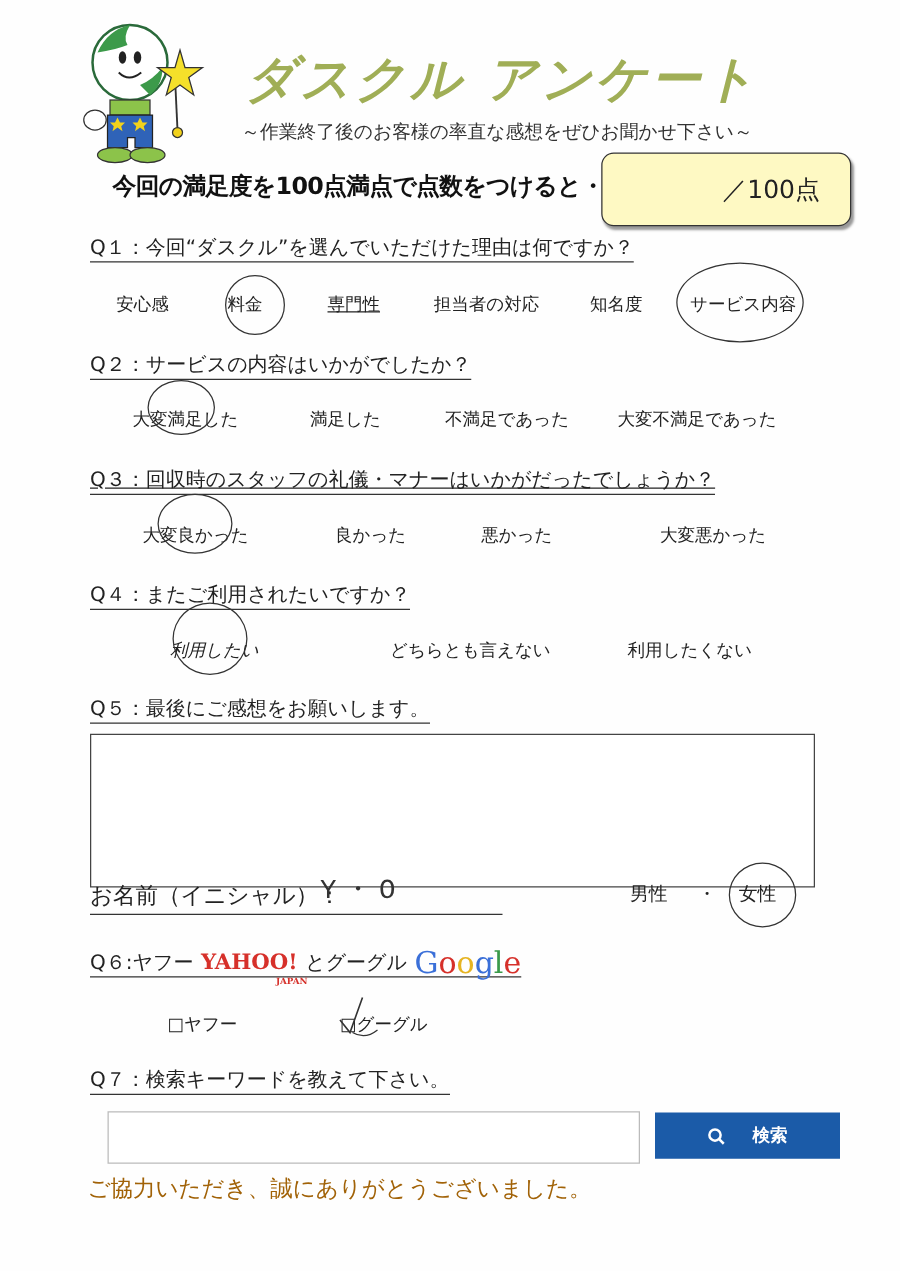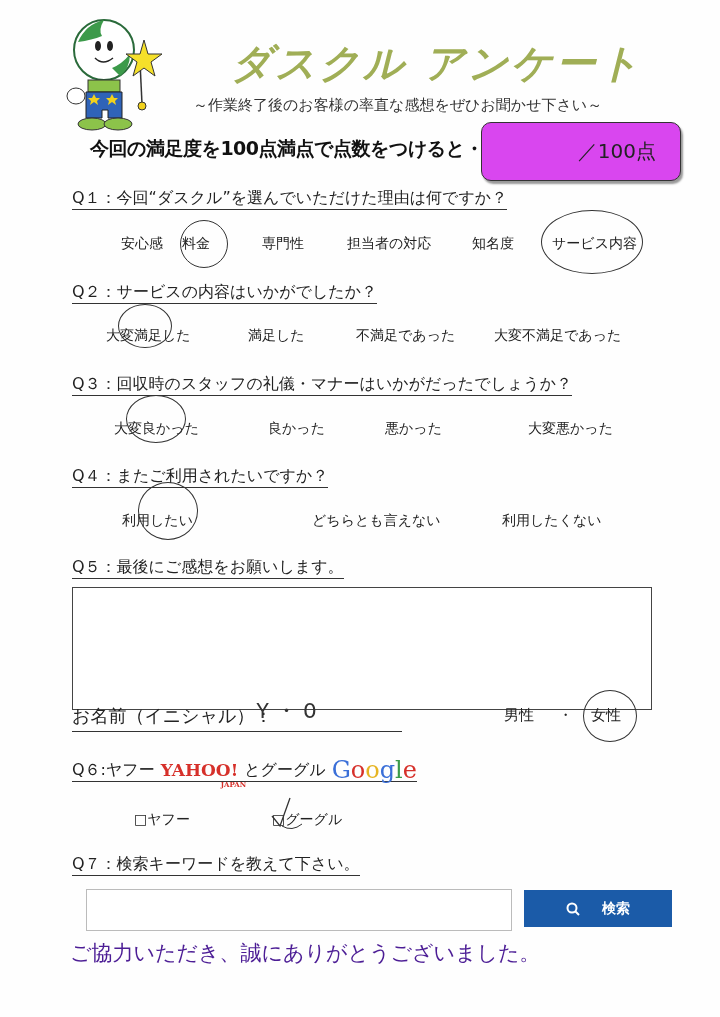--- a/index.html
+++ b/index.html
@@ -1,33 +1,33 @@
 <!DOCTYPE html>
 <html><head>
 <meta charset="utf-8">
 <style>
   html,body{margin:0;padding:0;background:#fefefe;}
   body{width:720px;height:1017px;position:relative;overflow:hidden;font-family:"DejaVu Sans","Liberation Sans",sans-serif;color:#222;}
   .abs{position:absolute;}
-  .title{left:196px;top:36px;font-family:"DejaVu Sans",sans-serif;font-weight:bold;font-size:40px;color:#a0ae56;letter-spacing:3px;font-style:italic;white-space:nowrap;margin-left:35px;}
+  .title{left:196px;top:36px;font-family:"DejaVu Sans",sans-serif;font-weight:bold;font-size:40px;color:#a0ae56;letter-spacing:3px;font-style:italic;white-space:nowrap;}
   .subtitle{left:148px;top:96px;font-size:15px;color:#333;white-space:nowrap;margin-left:45px;}
   .score-q{left:90px;top:136px;font-size:19px;font-weight:bold;color:#111;white-space:nowrap;letter-spacing:-0.5px;}
-  .score-box{left:481px;top:122px;width:198px;height:57px;border:1.5px solid #333;border-radius:10px;box-shadow:2px 3px 2px #999;background:#d946ef;}
+  .score-box{left:481px;top:122px;width:198px;height:57px;border:1.5px solid #333;border-radius:10px;box-shadow:2px 3px 2px #999;background:#fef9c3;}
   .score-box span{position:absolute;right:24px;top:15px;font-size:20px;color:#222;}
   .q{left:72px;font-size:16px;color:#222;border-bottom:1.5px solid #333;white-space:nowrap;padding-bottom:1px;line-height:20px;}
   .opt{font-size:14px;color:#222;white-space:nowrap;}
   .circle{position:absolute;border:1.2px solid #333;border-radius:50%;}
   .commentbox{left:72px;top:587px;width:578px;height:121px;border:1.5px solid #444;background:#fff;}
   .name-line{left:72px;top:705px;width:330px;border-bottom:1.5px solid #333;height:26px;}
   .yahoo{color:#d6302a;font-family:"DejaVu Serif",serif;font-weight:bold;font-size:17px;position:relative;}
   .yahoo small{position:absolute;left:60px;top:15px;font-size:7px;}
   .google{font-family:"DejaVu Serif",serif;font-size:24px;}
   .kw-input{left:86px;top:889px;width:424px;height:40px;border:1px solid #bbb;background:#fff;}
   .search-btn{left:524px;top:890px;width:148px;height:37px;background:#1b5ba8;color:#fff;font-weight:bold;font-size:14px;display:flex;align-items:center;justify-content:center;gap:22px;}
-  .thanks{left:70px;top:939px;font-size:21px;color:#4c1d95;white-space:nowrap;}
+  .thanks{left:70px;top:939px;font-size:18px;color:#a16207;white-space:nowrap;}
 </style>
 </head>
 <body>
 
 <div class="abs" style="left:62px;top:12px;width:110px;height:125px;">
   <svg width="110" height="125" viewBox="0 0 110 125">
     <circle cx="42" cy="38" r="30" fill="#fff" stroke="#2a6a3a" stroke-width="2"></circle>
     <path d="M16 30 q8 -18 26 -22 q-6 10 -2 16 q-10 4 -24 6z" fill="#3c9a4a"></path>
     <path d="M50 56 q10 -4 18 -14 q0 14 -10 22z" fill="#3c9a4a"></path>
     <ellipse cx="36" cy="34" rx="3" ry="5" fill="#222"></ellipse>
@@ -48,45 +48,45 @@
 
 <div class="abs title">ダスクル アンケート</div>
 <div class="abs subtitle">～作業終了後のお客様の率直な感想をぜひお聞かせ下さい～</div>
 
 <div class="abs score-q">今回の満足度を100点満点で点数をつけると・・</div>
 <div class="abs score-box">
   <span>／100点</span>
 </div>
 
 <div class="abs q" style="top:188px;">Q１：今回“ダスクル”を選んでいただけた理由は何ですか？</div>
-<div class="abs opt" style="left:93px;top:235px;margin-left:28px;">安心感</div>
+<div class="abs opt" style="left:93px;top:235px;">安心感</div>
 <div class="abs opt" style="left:182px;top:235px;">料金</div>
 <div class="circle" style="left:180px;top:220px;width:46px;height:46px;"></div>
-<div class="abs opt" style="left:262px;top:235px;">専門性</div>
+<div class="abs opt" style="left:262px;top:235px;text-decoration:underline;">専門性</div>
 <div class="abs opt" style="left:347px;top:235px;">担当者の対応</div>
 <div class="abs opt" style="left:472px;top:235px;">知名度</div>
 <div class="abs opt" style="left:552px;top:235px;">サービス内容</div>
 <div class="circle" style="left:541px;top:210px;width:100px;height:62px;"></div>
 
 <div class="abs q" style="top:282px;">Q２：サービスの内容はいかがでしたか？</div>
 <div class="abs opt" style="left:106px;top:327px;">大変満足した</div>
 <div class="circle" style="left:118px;top:304px;width:52px;height:42px;"></div>
 <div class="abs opt" style="left:248px;top:327px;">満足した</div>
 <div class="abs opt" style="left:356px;top:327px;">不満足であった</div>
 <div class="abs opt" style="left:494px;top:327px;">大変不満足であった</div>
 
-<div class="abs q" style="top:374px;">Q３：回収時のスタッフの礼儀・マナーはいかがだったでしょうか？</div>
+<div class="abs q" style="top:374px;text-decoration:underline;">Q３：回収時のスタッフの礼儀・マナーはいかがだったでしょうか？</div>
 <div class="abs opt" style="left:114px;top:420px;">大変良かった</div>
 <div class="circle" style="left:126px;top:395px;width:58px;height:46px;"></div>
 <div class="abs opt" style="left:268px;top:420px;">良かった</div>
 <div class="abs opt" style="left:385px;top:420px;">悪かった</div>
 <div class="abs opt" style="left:528px;top:420px;">大変悪かった</div>
 
 <div class="abs q" style="top:466px;">Q４：またご利用されたいですか？</div>
-<div class="abs opt" style="left:122px;top:512px;">利用したい</div>
+<div class="abs opt" style="left:136px;top:512px;font-style:italic;">利用したい</div>
 <div class="circle" style="left:138px;top:482px;width:58px;height:56px;"></div>
 <div class="abs opt" style="left:312px;top:512px;">どちらとも言えない</div>
 <div class="abs opt" style="left:502px;top:512px;">利用したくない</div>
 
 <div class="abs q" style="top:557px;">Q５：最後にご感想をお願いします。</div>
 <div class="abs commentbox"></div>
 
 <div class="abs name-line"></div>
 <div class="abs" style="left:72px;top:704px;font-size:18px;white-space:nowrap;">お名前（イニシャル）：</div>
 <div class="abs" style="left:256px;top:696px;font-size:22px;font-family:Liberation Mono, monospace;letter-spacing:6px;color:#333;white-space:nowrap;">Y・O</div>

